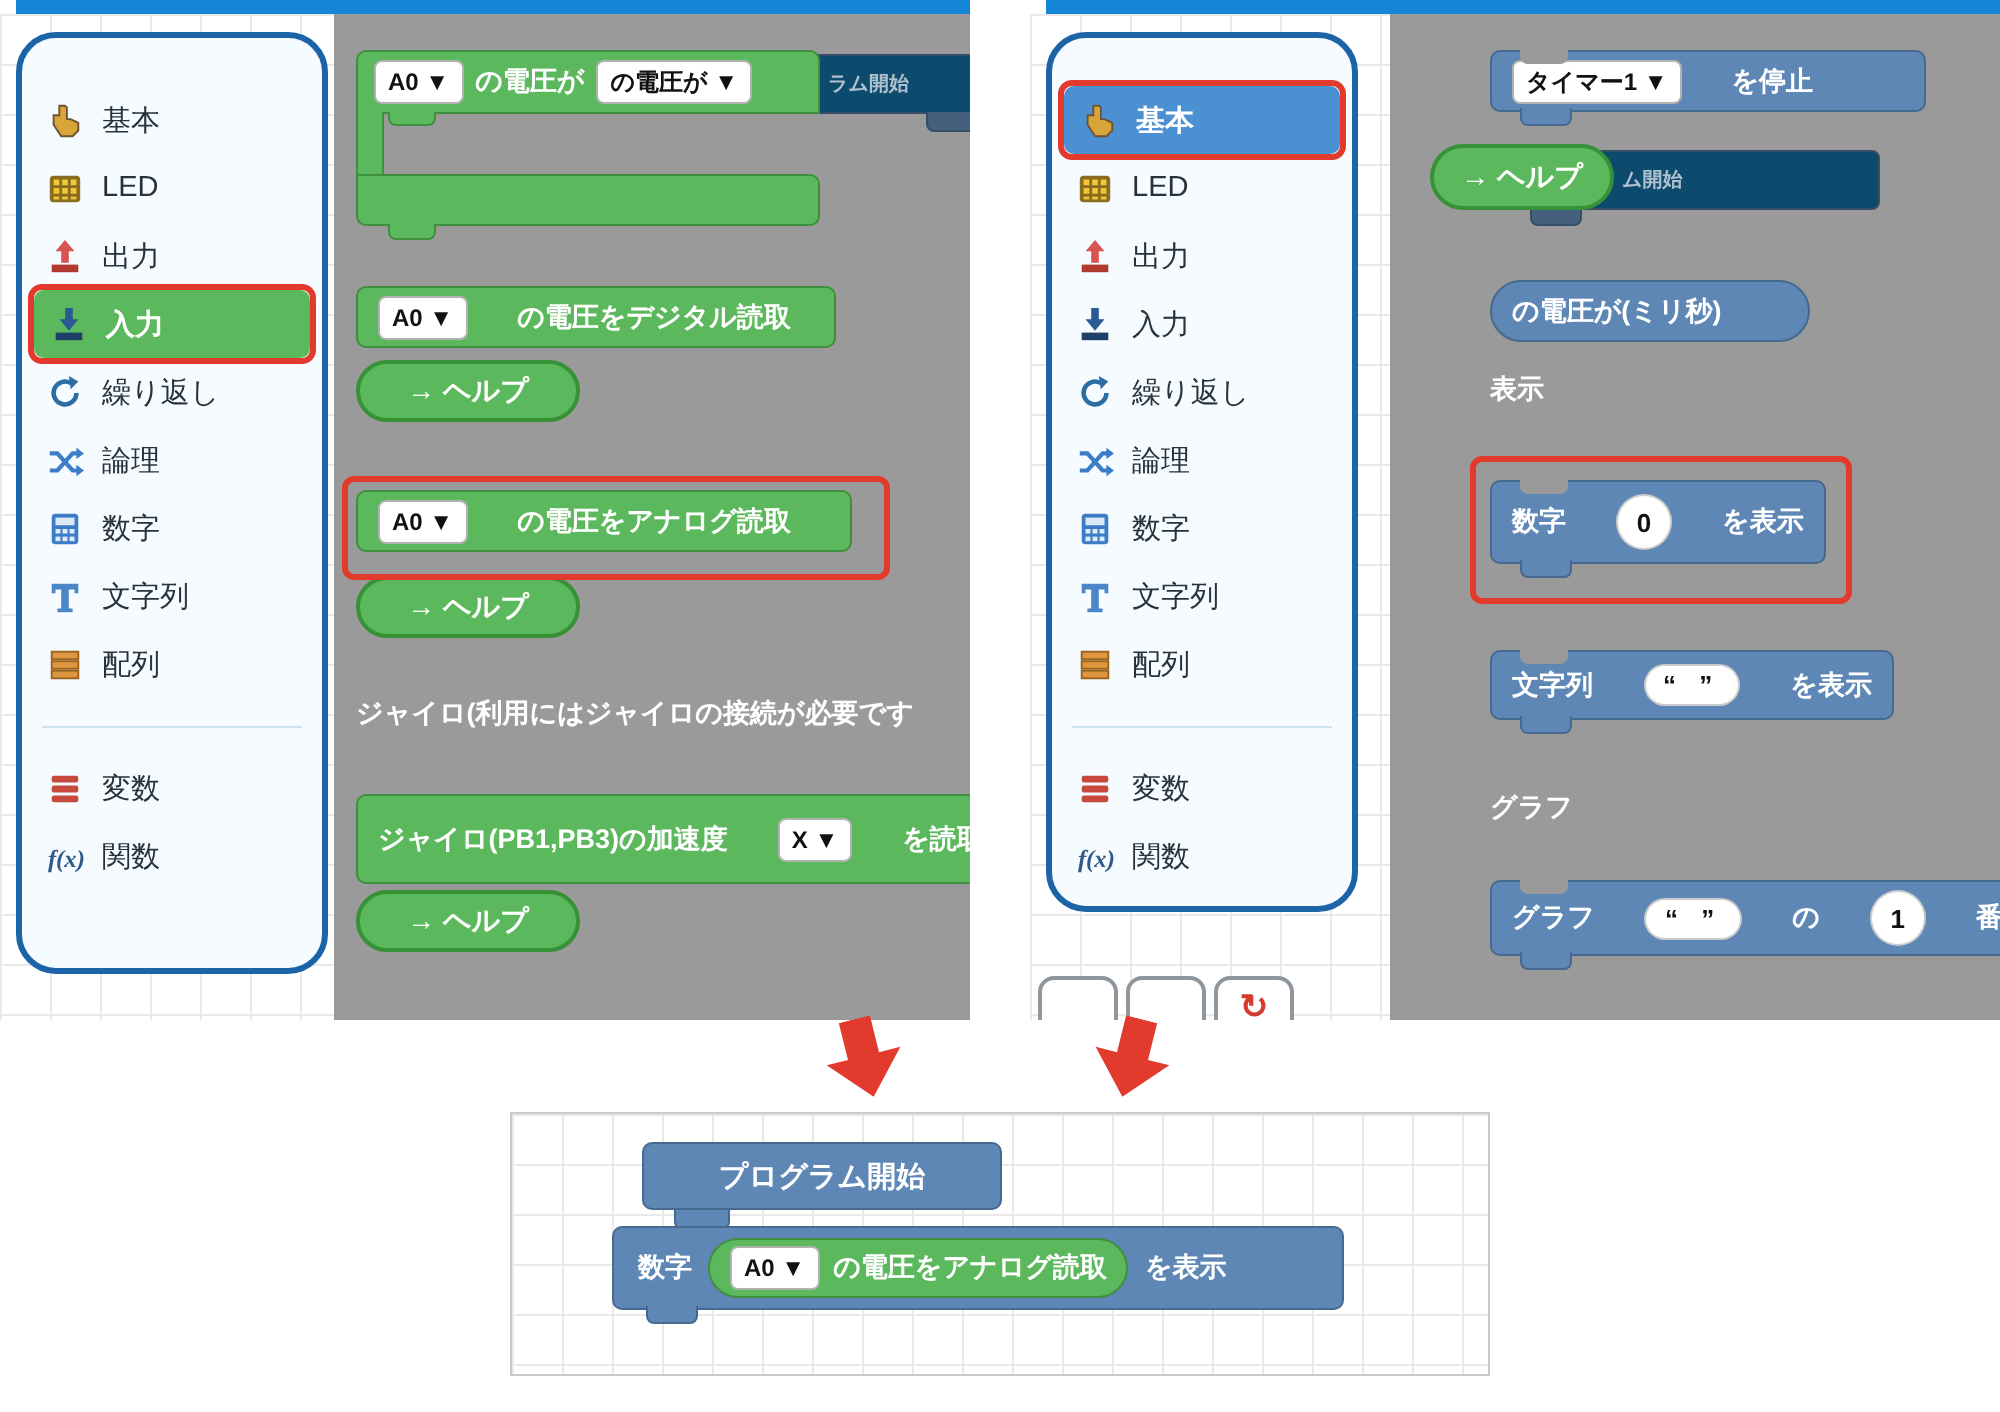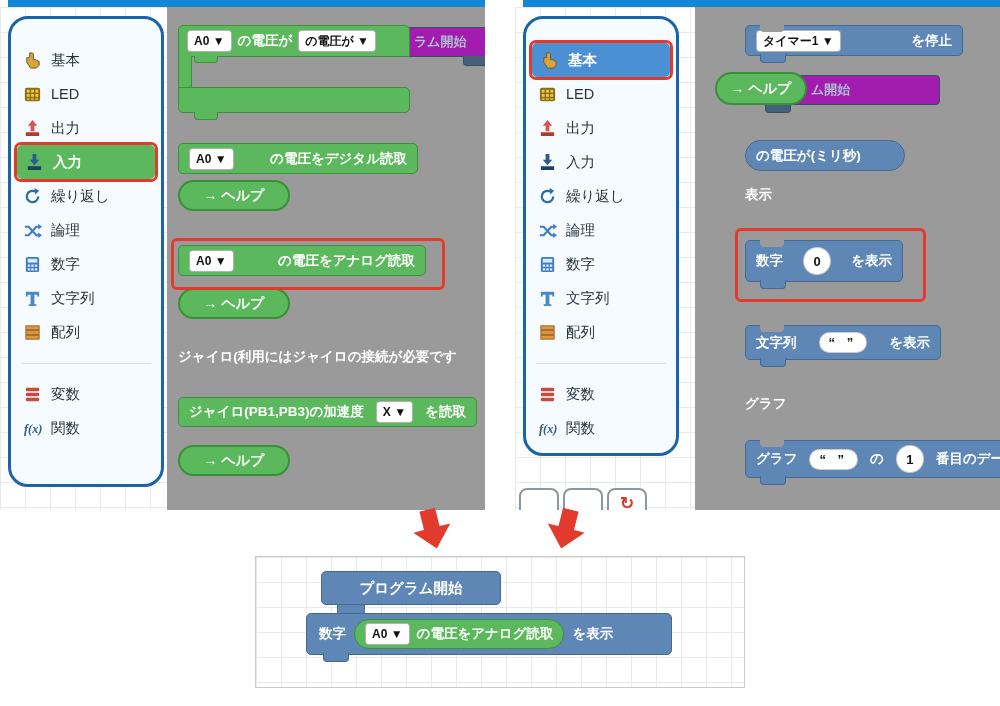--- a/index.html
+++ b/index.html
@@ -26,40 +26,40 @@
   .hl-ring{position:absolute;inset:-3px;border:3px solid #e23b2e;border-radius:7px;
     pointer-events:none;z-index:4;}
   .ic{width:19px;height:19px;flex:0 0 19px;}
   .ic svg{width:19px;height:19px;display:block;}
   .tb-div{position:relative;height:28px;}
   .tb-line{position:absolute;left:10px;right:10px;top:50%;border-top:1px solid #cfe3ef;}
   
   .flyout{position:absolute;top:7px;right:0;bottom:0;background:#9a9a9a;overflow:hidden;}
   .fly-left{left:167px;}
   .fly-right{left:180px;}
-  .blk{position:absolute;display:flex;align-items:center;gap:12px;padding:0 10px;
+  .blk{position:absolute;display:flex;align-items:center;gap:25px;padding:0 10px;
     font-size:13.5px;font-weight:bold;color:#fff;white-space:nowrap;box-sizing:border-box;
-    border-radius:5px;z-index:2;justify-content:space-between;}
+    border-radius:5px;z-index:2;}
   .blk.green{background:#5cb85c;border:1px solid #3e8f3e;}
   .blk.blue{background:#5e87b5;border:1px solid #46698f;}
   .blk-text{display:inline-block;}
   .dd{background:#fff;color:#111;border:1px solid rgba(0,0,0,.3);border-radius:4px;
     padding:1px 6px;font-size:12px;font-weight:bold;line-height:1.5;display:inline-block;}
   .circle-field{width:26px;height:26px;border-radius:50%;background:#fff;color:#111;
     display:inline-flex;align-items:center;justify-content:center;font-size:13px;
     font-weight:bold;border:1px solid rgba(0,0,0,.2);flex:0 0 26px;}
   .quote-field{background:#fff;color:#111;border-radius:11px;padding:2px 9px;font-size:13px;
     font-weight:bold;border:1px solid rgba(0,0,0,.2);letter-spacing:4px;}
   .help-btn{position:absolute;display:flex;align-items:center;justify-content:center;
     background:#5cb85c;border:2px solid #379137;border-radius:17px;color:#fff;
     font-weight:bold;font-size:14px;z-index:3;box-sizing:border-box;}
   .flyout-label{position:absolute;color:#fff;font-weight:bold;font-size:13.5px;
     white-space:nowrap;z-index:2;}
-  .dim-block{position:absolute;background:#a21caf;border:1px solid #364f66;color:#aebfcd;
-    font-size:13px;font-weight:bold;display:flex;align-items:center;z-index:1;
+  .dim-block{position:absolute;background:#0c4a6e;border:1px solid #364f66;color:#aebfcd;
+    font-size:10px;font-weight:bold;display:flex;align-items:center;z-index:1;
     border-radius:4px;box-sizing:border-box;white-space:nowrap;}
   .dark-tab{position:absolute;background:#44607c;border:1px solid #364f66;border-top:none;
     border-radius:0 0 4px 4px;z-index:1;}
   .notch-top{position:absolute;top:-1px;left:14px;width:24px;height:7px;background:#9a9a9a;
     border-radius:0 0 4px 4px;}
   .tab-bot{position:absolute;bottom:-8px;left:14px;width:24px;height:8px;
     border-radius:0 0 4px 4px;}
   .tab-blue{background:#5e87b5;border:1px solid #46698f;border-top:none;}
   
   .ev{position:absolute;left:11px;top:18px;width:240px;height:100px;z-index:2;}
@@ -262,21 +262,21 @@
       <div class="help-btn" style="left:11px;top:173px;width:112px;height:31px;">→ ヘルプ</div>
 
       <div class="hl-box" style="left:4px;top:231px;width:268px;height:46px;"></div>
       <div class="blk green" style="left:11px;top:238px;height:31px;min-width:248px;">
         <span class="dd">A0 ▼</span>
         <span class="blk-text">の電圧をアナログ読取</span>
       </div>
       <div class="help-btn" style="left:11px;top:281px;width:112px;height:31px;">→ ヘルプ</div>
 
       <div class="flyout-label" style="left:11px;top:341px;width:306px;overflow:hidden;">ジャイロ(利用にはジャイロの接続が必要です</div>
-      <div class="blk green" style="left:11px;top:390px;height:30px;">
+      <div class="blk green" style="left:11px;top:390px;height:45px;">
         <span class="blk-text">ジャイロ(PB1,PB3)の加速度</span>
         <span class="dd">X ▼</span>
         <span class="blk-text">を読取</span>
       </div>
       <div class="help-btn" style="left:11px;top:438px;width:112px;height:31px;">→ ヘルプ</div>
     </div>
   </section>
 
   <section class="panel" id="panel-right">
     <div class="grid-bg"></div>

